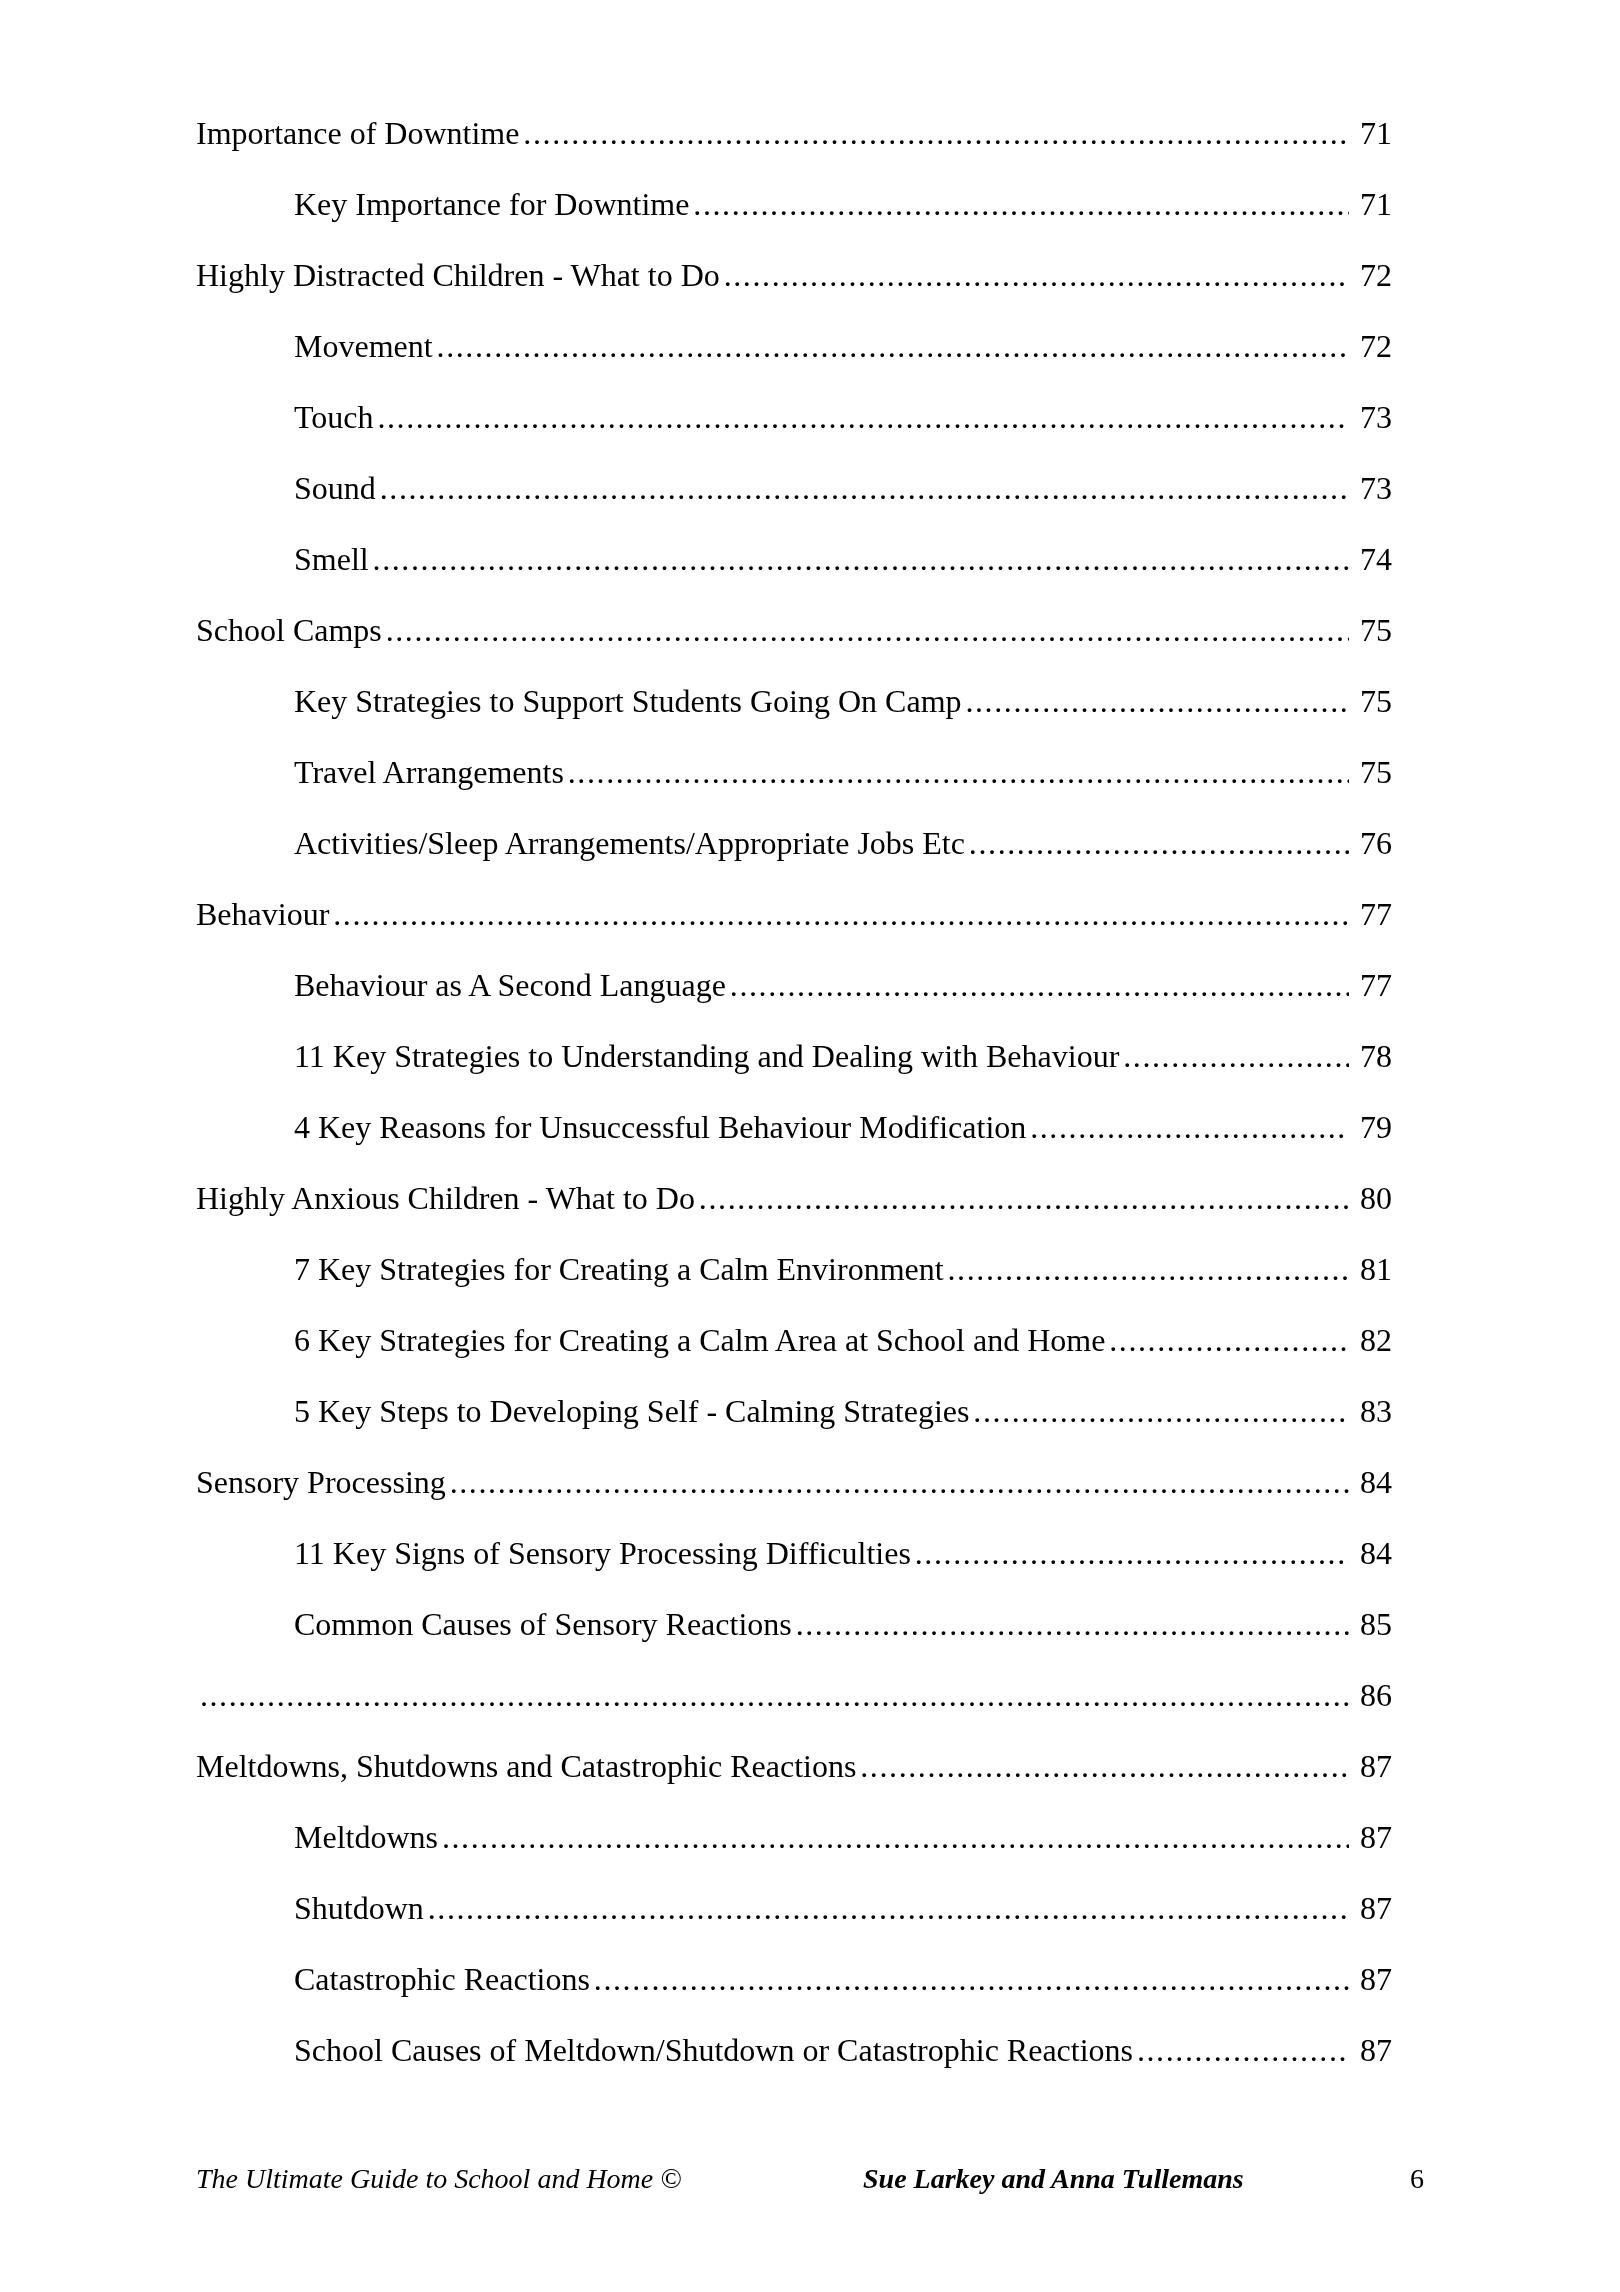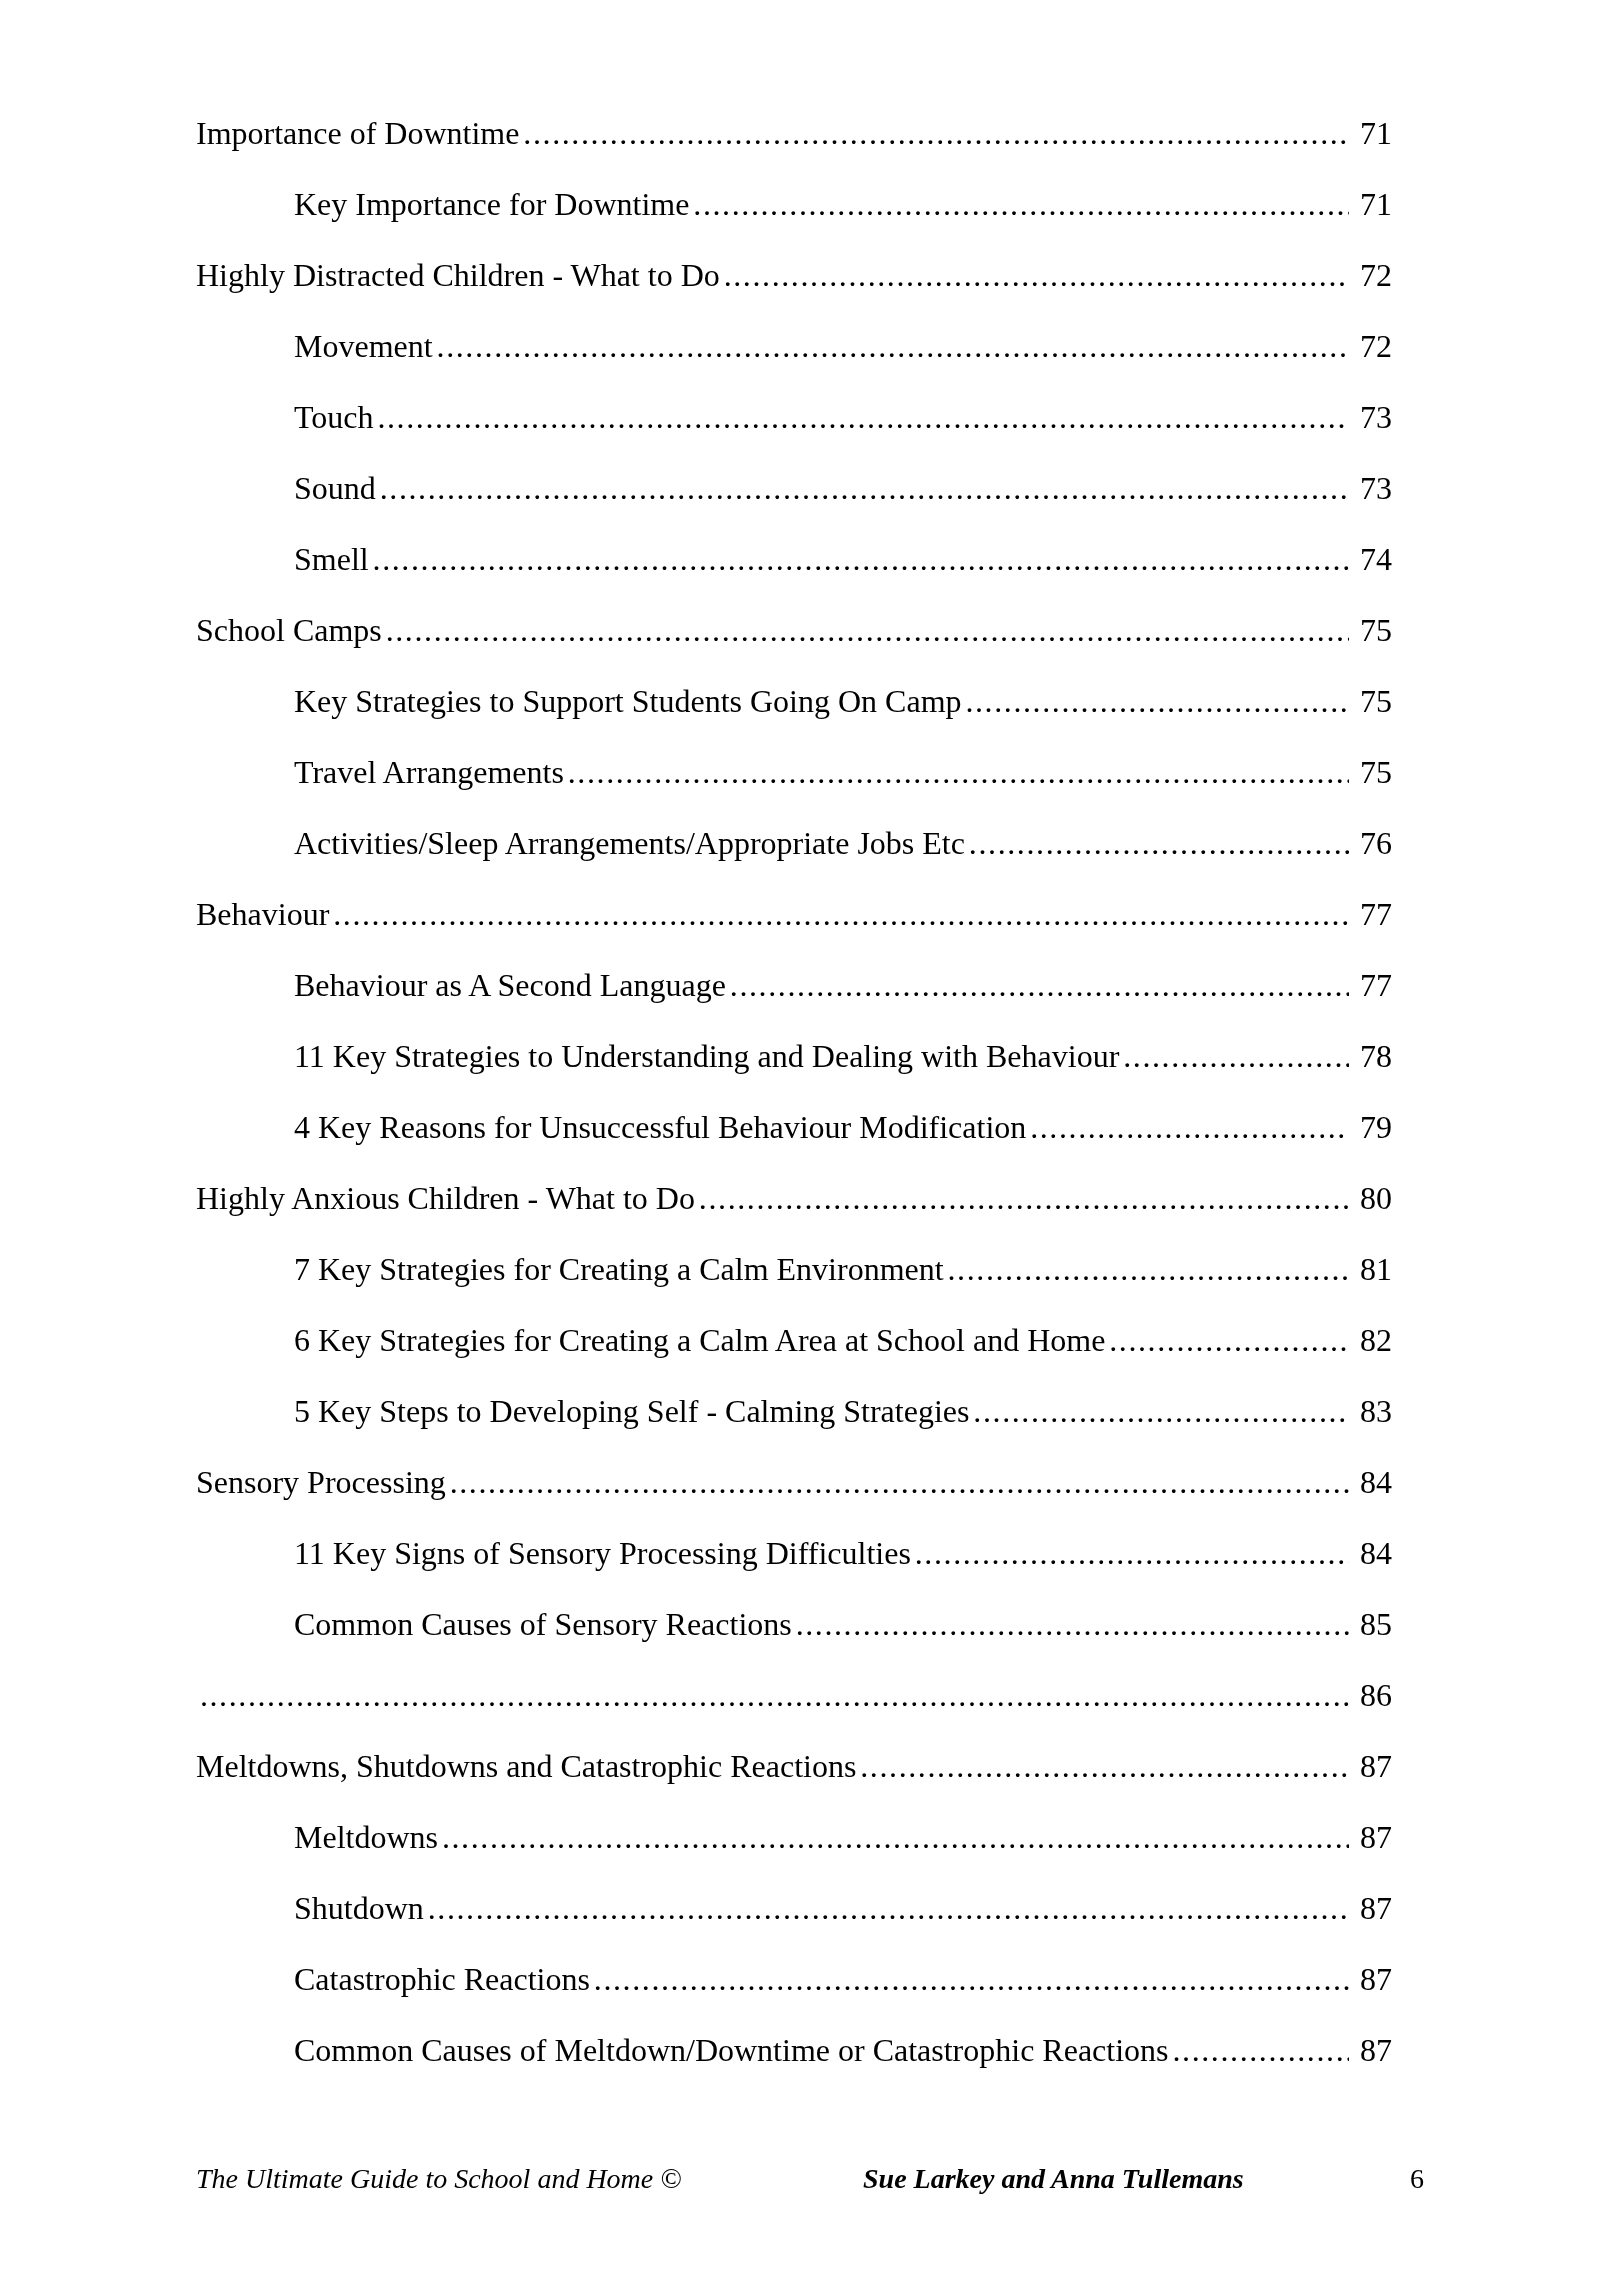--- a/index.html
+++ b/index.html
@@ -205,21 +205,21 @@
     <span class="toc-title">Shutdown</span>
     <span class="toc-dots" aria-hidden="true">........................................................................................................................................................................................................</span>
     <span class="toc-page">87</span>
   </div>
     <div class="toc-row level1">
     <span class="toc-title">Catastrophic Reactions</span>
     <span class="toc-dots" aria-hidden="true">........................................................................................................................................................................................................</span>
     <span class="toc-page">87</span>
   </div>
     <div class="toc-row level1">
-    <span class="toc-title">Common Causes of Meltdown/Downtime or Catastrophic Reactions</span>
+    <span class="toc-title">School Causes of Meltdown/Shutdown or Catastrophic Reactions</span>
     <span class="toc-dots" aria-hidden="true">........................................................................................................................................................................................................</span>
     <span class="toc-page">87</span>
   </div>
   </div>
 
 <div class="footer">
   <span class="footer-book-title">The Ultimate Guide to School and Home ©</span>
   <span class="footer-authors">Sue Larkey and Anna Tullemans</span>
   <span class="footer-page">6</span>
 </div>

